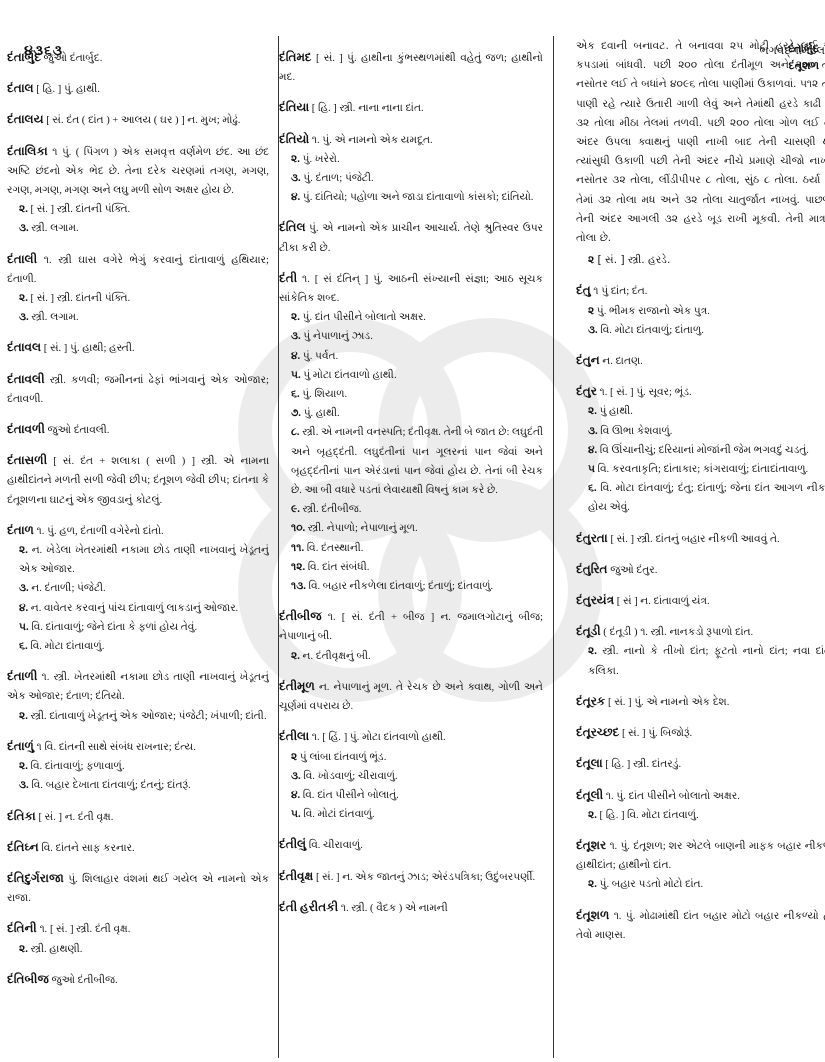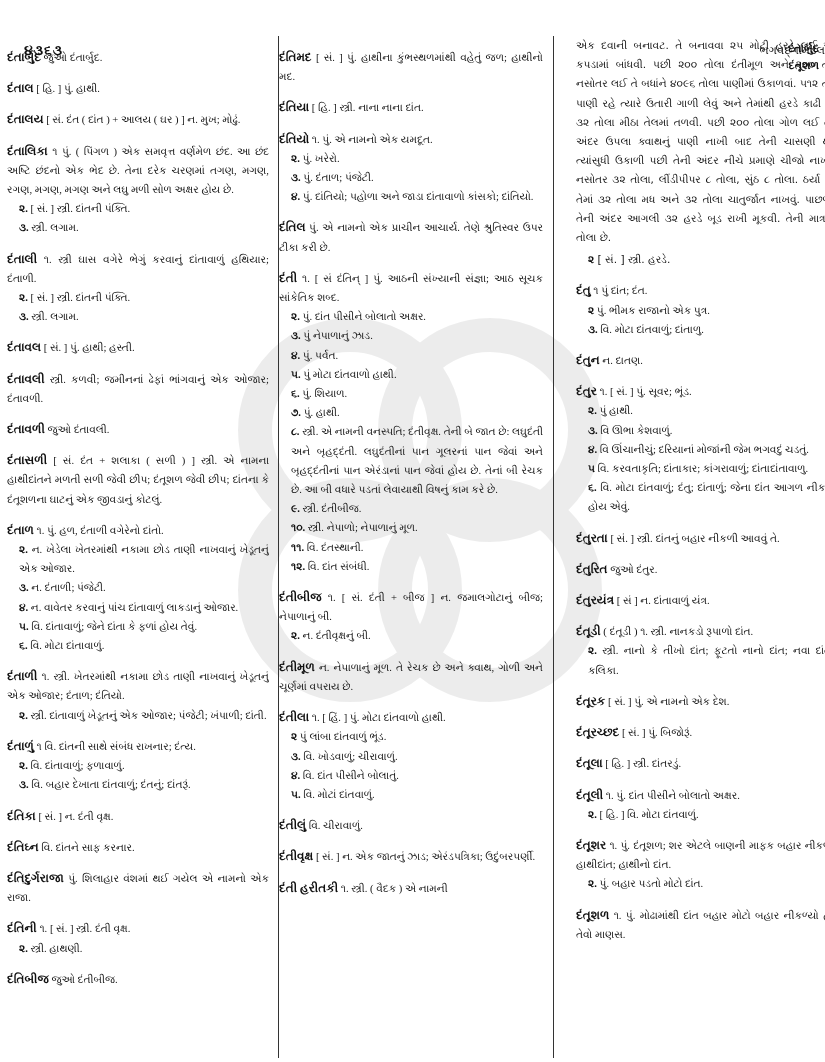--- a/index.html
+++ b/index.html
@@ -158,20 +158,21 @@
         <div class="sense"><span class="num">૩.</span><span> પું નેપાળાનું ઝાડ.</span></div>
         <div class="sense"><span class="num">૪.</span><span> પું. પર્વત.</span></div>
         <div class="sense"><span class="num">૫.</span><span> પું મોટા દાંતવાળો હાથી.</span></div>
         <div class="sense"><span class="num">૬.</span><span> પું. શિયાળ.</span></div>
         <div class="sense"><span class="num">૭.</span><span> પું. હાથી.</span></div>
         <div class="sense"><span class="num">૮.</span><span> સ્ત્રી. એ નામની વનસ્પતિ; દંતીવૃક્ષ. તેની બે જાત છે: લઘુદંતી અને બૃહદ્દંતી. લઘુદંતીનાં પાન ગૂલરનાં પાન જેવાં અને બૃહદ્દંતીનાં પાન એરંડાનાં પાન જેવાં હોય છે. તેનાં બી રેચક છે. આ બી વધારે પડતાં લેવાયાથી વિષનું કામ કરે છે.</span></div>
         <div class="sense"><span class="num">૯.</span><span> સ્ત્રી. દંતીબીજ.</span></div>
         <div class="sense"><span class="num">૧૦.</span><span> સ્ત્રી. નેપાળો; નેપાળાનું મૂળ.</span></div>
         <div class="sense"><span class="num">૧૧.</span><span> વિ. દંતસ્થાની.</span></div>
         <div class="sense"><span class="num">૧૨.</span><span> વિ. દાંત સંબંધી.</span></div>
+        <div class="sense"><span class="num">૧૩.</span><span> વિ. બહાર નીકળેલા દાંતવાળું; દંતાળું; દાંતવાળું.</span></div>
       </div>
       <div class="entry">
         <div><span class="hw">દંતીબીજ</span><span class="def"> ૧. [ સં. દંતી + બીજ ] ન. જમાલગોટાનું બીજ; નેપાળાનું બી.</span></div>
         <div class="sense"><span class="num">૨.</span><span> ન. દંતીવૃક્ષનું બી.</span></div>
       </div>
       <div class="entry">
         <div><span class="hw">દંતીમૂળ</span><span class="def"> ન. નેપાળાનું મૂળ. તે રેચક છે અને ક્વાથ, ગોળી અને ચૂર્ણમાં વપરાય છે.</span></div>
       </div>
       <div class="entry">
         <div><span class="hw">દંતીલા</span><span class="def"> ૧. [ હિં. ] પું. મોટા દાંતવાળો હાથી.</span></div>

